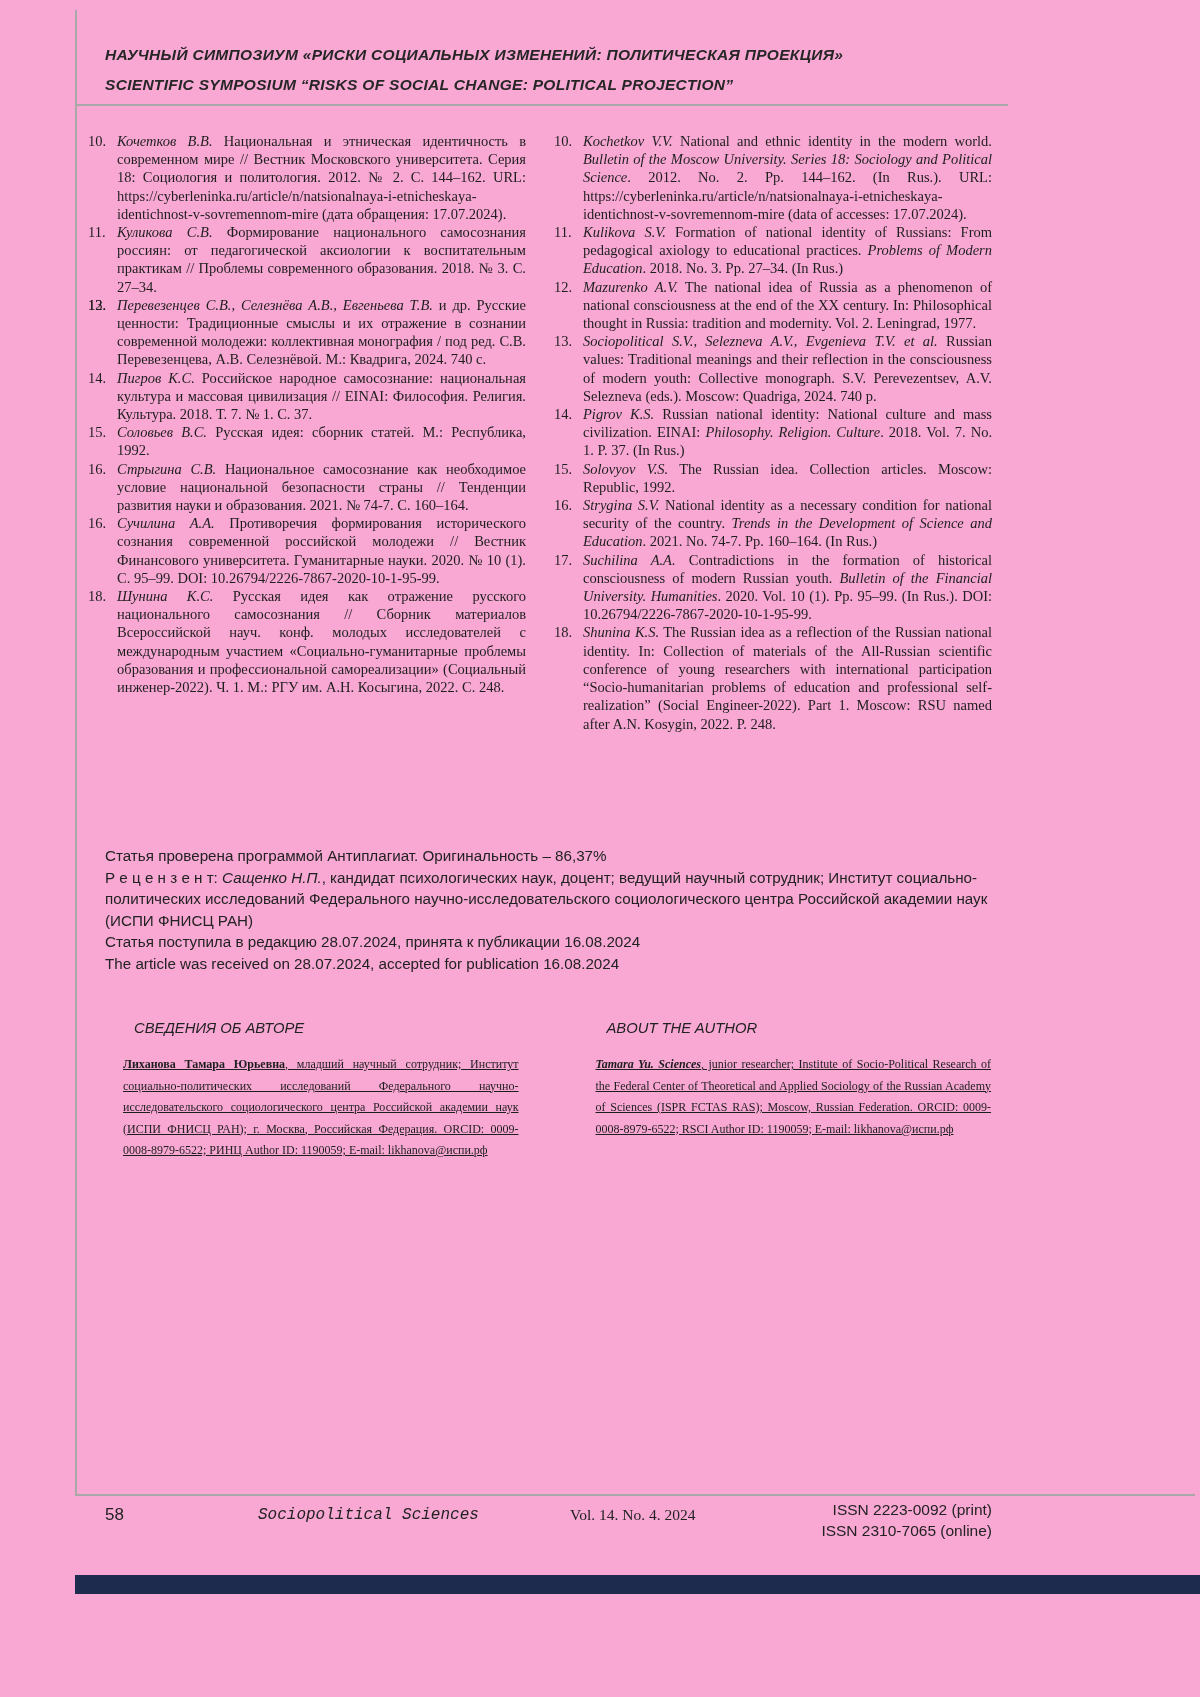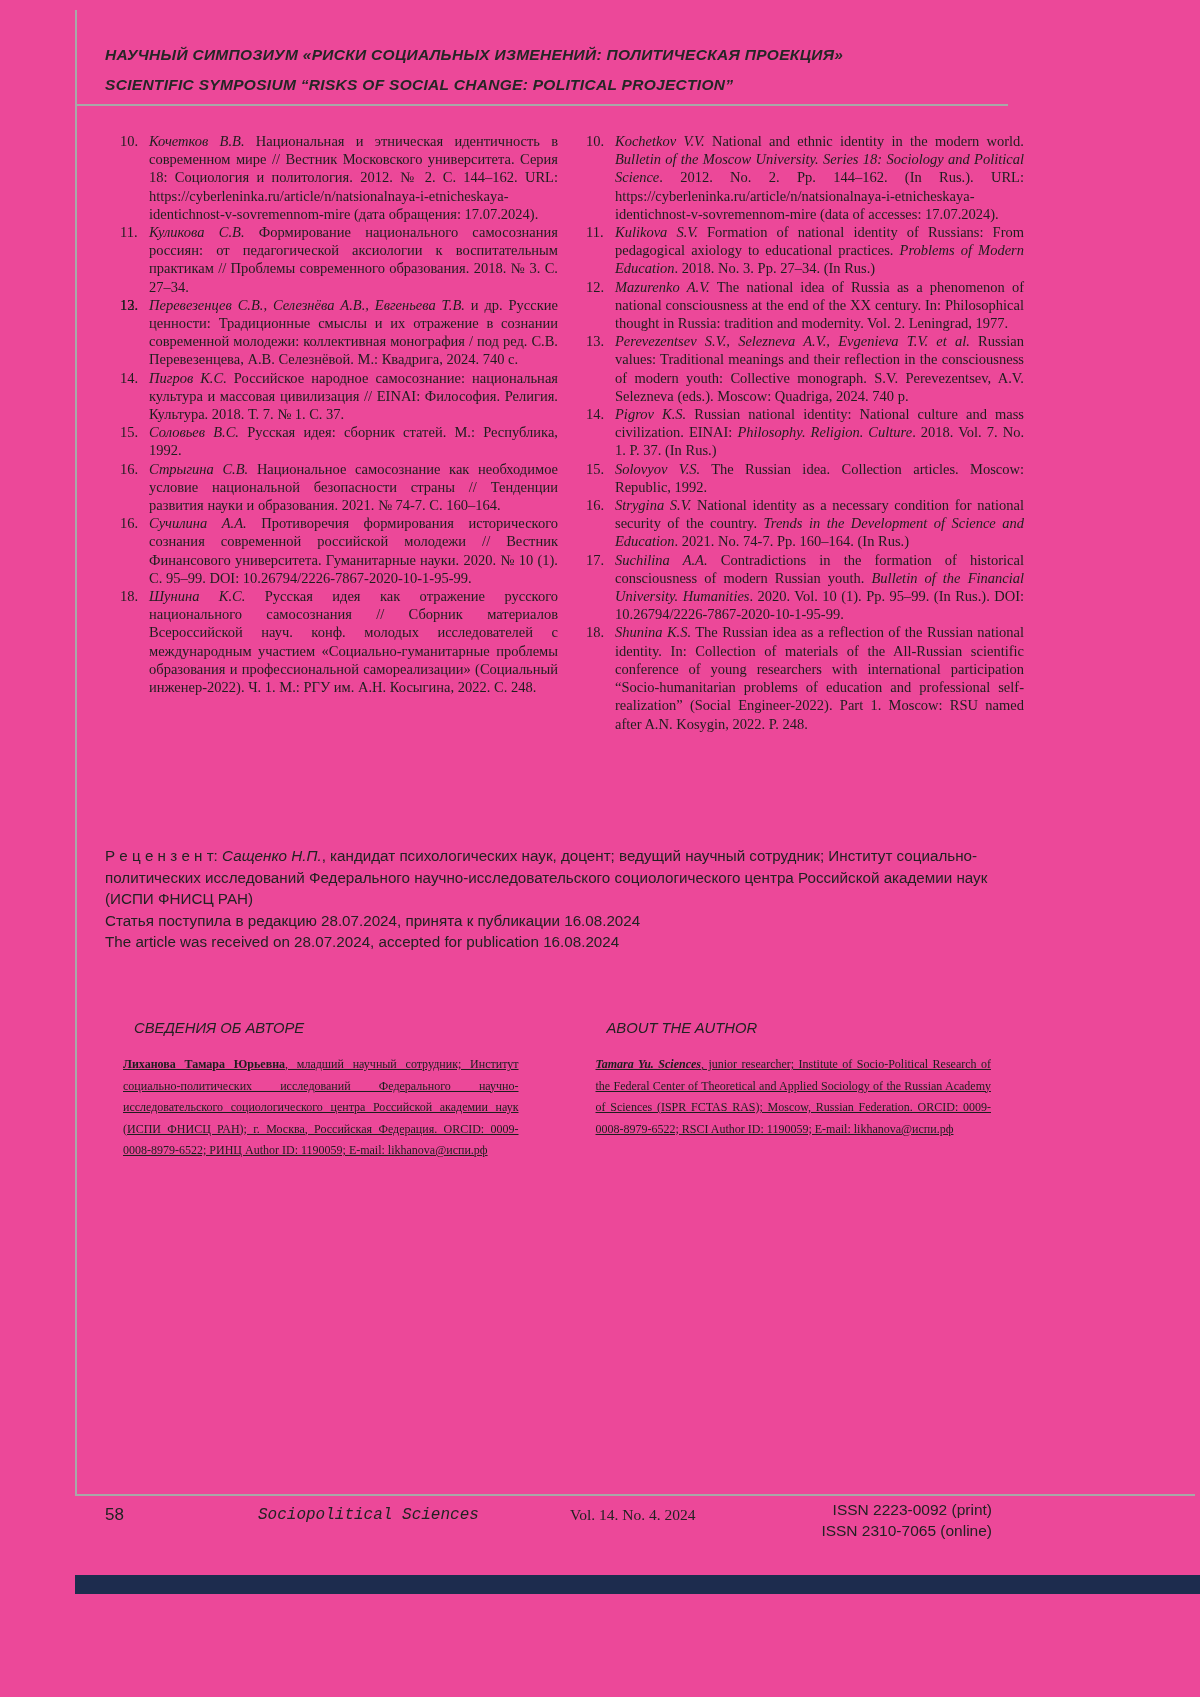--- a/index.html
+++ b/index.html
@@ -6,21 +6,21 @@
   body {
     width: 1200px;
     background: #ffffff;
     color: #1e1e1e;
     font-family: "Liberation Serif", serif;
   }
   .page {
     position: relative;
     width: 1200px;
     height: 1697px;
-    background: #ec4899;
+    background: #f9a8d4;
     overflow: hidden;
   }
 
   
   .vline {
     position: absolute;
     left: 75px; top: 10px;
     width: 2px; height: 1484px;
     background: #a8a8a8;
   }
@@ -46,21 +46,21 @@
     font-weight: 700;
     font-style: italic;
     font-size: 15.5px;
     color: #262626;
   }
   .ph-line { line-height: 30px; letter-spacing: 0.3px; }
 
   
   .refs {
     position: absolute;
-    left: 120px; top: 132px;
+    left: 88px; top: 132px;
     width: 904px;
     display: flex;
     gap: 28px;
   }
   .refcol {
     list-style: none;
     margin: 0; padding: 0;
     width: 438px;
     font-size: 14.5px;
     line-height: 18.2px;
@@ -158,30 +158,31 @@
         <li><span class="ref-num">14.</span><span class="ref-body"><span class="s-i">Пигров К.С.</span><span> Российское народное самосознание: национальная культура и массовая цивилизация // EINAI: Философия. Религия. Культура. 2018. Т. 7. № 1. С. 37.</span></span></li>
         <li><span class="ref-num">15.</span><span class="ref-body"><span class="s-i">Соловьев В.С.</span><span> Русская идея: сборник статей. М.: Республика, 1992.</span></span></li>
         <li><span class="ref-num">16.</span><span class="ref-body"><span class="s-i">Стрыгина С.В.</span><span> Национальное самосознание как необходимое условие национальной безопасности страны // Тенденции развития науки и образования. 2021. № 74-7. С. 160–164.</span></span></li>
         <li><span class="ref-num">16.</span><span class="ref-body"><span class="s-i">Сучилина А.А.</span><span> Противоречия формирования исторического сознания современной российской молодежи // Вестник Финансового университета. Гуманитарные науки. 2020. № 10 (1). С. 95–99. DOI: 10.26794/2226-7867-2020-10-1-95-99.</span></span></li>
         <li><span class="ref-num">18.</span><span class="ref-body"><span class="s-i">Шунина К.С.</span><span> Русская идея как отражение русского национального самосознания // Сборник материалов Всероссийской науч. конф. молодых исследователей с международным участием «Социально-гуманитарные проблемы образования и профессиональной самореализации» (Социальный инженер-2022). Ч. 1. М.: РГУ им. А.Н. Косыгина, 2022. С. 248.</span></span></li>
       </ol>
     <ol class="refcol" id="refs-en" lang="en">
         <li><span class="ref-num">10.</span><span class="ref-body"><span class="s-i">Kochetkov V.V.</span><span> National and ethnic identity in the modern world. </span><span class="s-i">Bulletin of the Moscow University. Series 18: Sociology and Political Science</span><span>. 2012. No. 2. Pp. 144–162. (In Rus.). URL: https://cyberleninka.ru/article/n/natsionalnaya-i-etnicheskaya-identichnost-v-sovremennom-mire (data of accesses: 17.07.2024).</span></span></li>
         <li><span class="ref-num">11.</span><span class="ref-body"><span class="s-i">Kulikova S.V.</span><span> Formation of national identity of Russians: From pedagogical axiology to educational practices. </span><span class="s-i">Problems of Modern Education</span><span>. 2018. No. 3. Pp. 27–34. (In Rus.)</span></span></li>
         <li><span class="ref-num">12.</span><span class="ref-body"><span class="s-i">Mazurenko A.V.</span><span> The national idea of Russia as a phenomenon of national consciousness at the end of the XX century. In: Philosophical thought in Russia: tradition and modernity. Vol. 2. Leningrad, 1977.</span></span></li>
-        <li><span class="ref-num">13.</span><span class="ref-body"><span class="s-i">Perevezentsev S.V., Selezneva A.V., Evgenieva T.V. et al.</span><span> Russian values: Traditional meanings and their reflection in the consciousness of modern youth: Collective monograph. S.V. Perevezentsev, A.V. Selezneva (eds.). Moscow: Quadriga, 2024. 740 p.</span></span></li>
+        <li><span class="ref-num">13.</span><span class="ref-body"><span class="s-i">Sociopolitical S.V., Selezneva A.V., Evgenieva T.V. et al.</span><span> Russian values: Traditional meanings and their reflection in the consciousness of modern youth: Collective monograph. S.V. Perevezentsev, A.V. Selezneva (eds.). Moscow: Quadriga, 2024. 740 p.</span></span></li>
         <li><span class="ref-num">14.</span><span class="ref-body"><span class="s-i">Pigrov K.S.</span><span> Russian national identity: National culture and mass civilization. EINAI: </span><span class="s-i">Philosophy. Religion. Culture</span><span>. 2018. Vol. 7. No. 1. P. 37. (In Rus.)</span></span></li>
         <li><span class="ref-num">15.</span><span class="ref-body"><span class="s-i">Solovyov V.S.</span><span> The Russian idea. Collection articles. Moscow: Republic, 1992.</span></span></li>
         <li><span class="ref-num">16.</span><span class="ref-body"><span class="s-i">Strygina S.V.</span><span> National identity as a necessary condition for national security of the country. </span><span class="s-i">Trends in the Development of Science and Education</span><span>. 2021. No. 74-7. Pp. 160–164. (In Rus.)</span></span></li>
         <li><span class="ref-num">17.</span><span class="ref-body"><span class="s-i">Suchilina A.A.</span><span> Contradictions in the formation of historical consciousness of modern Russian youth. </span><span class="s-i">Bulletin of the Financial University. Humanities</span><span>. 2020. Vol. 10 (1). Pp. 95–99. (In Rus.). DOI: 10.26794/2226-7867-2020-10-1-95-99.</span></span></li>
         <li><span class="ref-num">18.</span><span class="ref-body"><span class="s-i">Shunina K.S.</span><span> The Russian idea as a reflection of the Russian national identity. In: Collection of materials of the All-Russian scientific conference of young researchers with international participation “Socio-humanitarian problems of education and professional self-realization” (Social Engineer-2022). Part 1. Moscow: RSU named after A.N. Kosygin, 2022. P. 248.</span></span></li>
       </ol>
   </main>
 
   <section class="meta">
+    <p>Статья проверена программой Антиплагиат. Оригинальность – 86,37%</p>
     <p class="m-par"><span>Р е ц е н з е н т: </span><span class="s-i">Сащенко Н.П.</span><span>, кандидат психологических наук, доцент; ведущий научный сотрудник; Институт социально-политических исследований Федерального научно-исследовательского социологического центра Российской академии наук (ИСПИ ФНИСЦ РАН)</span></p>
     <p class="m-gap">Статья поступила в редакцию 28.07.2024, принята к публикации 16.08.2024</p>
     <p>The article was received on 28.07.2024, accepted for publication 16.08.2024</p>
   </section>
 
   <section class="authors">
     <div class="authcol">
       <div class="auth-heading">СВЕДЕНИЯ ОБ АВТОРЕ</div>
       <p class="auth-text" lang="ru"><span class="s-b">Лиханова Тамара Юрьевна</span><span>, младший научный сотрудник; Институт социально-политических исследований Федерального научно-исследовательского социологического центра Российской академии наук (ИСПИ ФНИСЦ РАН); г. Москва, Российская Федерация. ORCID: 0009-0008-8979-6522; РИНЦ Author ID: 1190059; E-mail: likhanova@испи.рф</span></p>
     </div>

